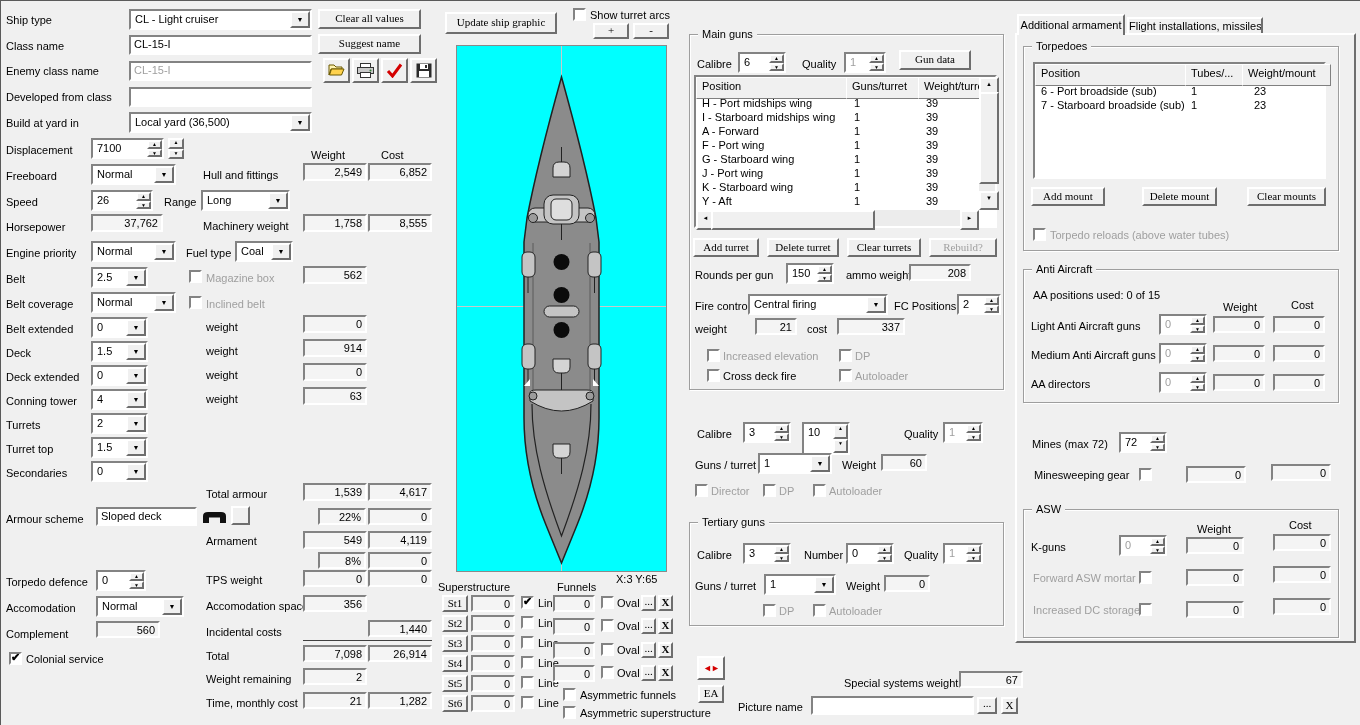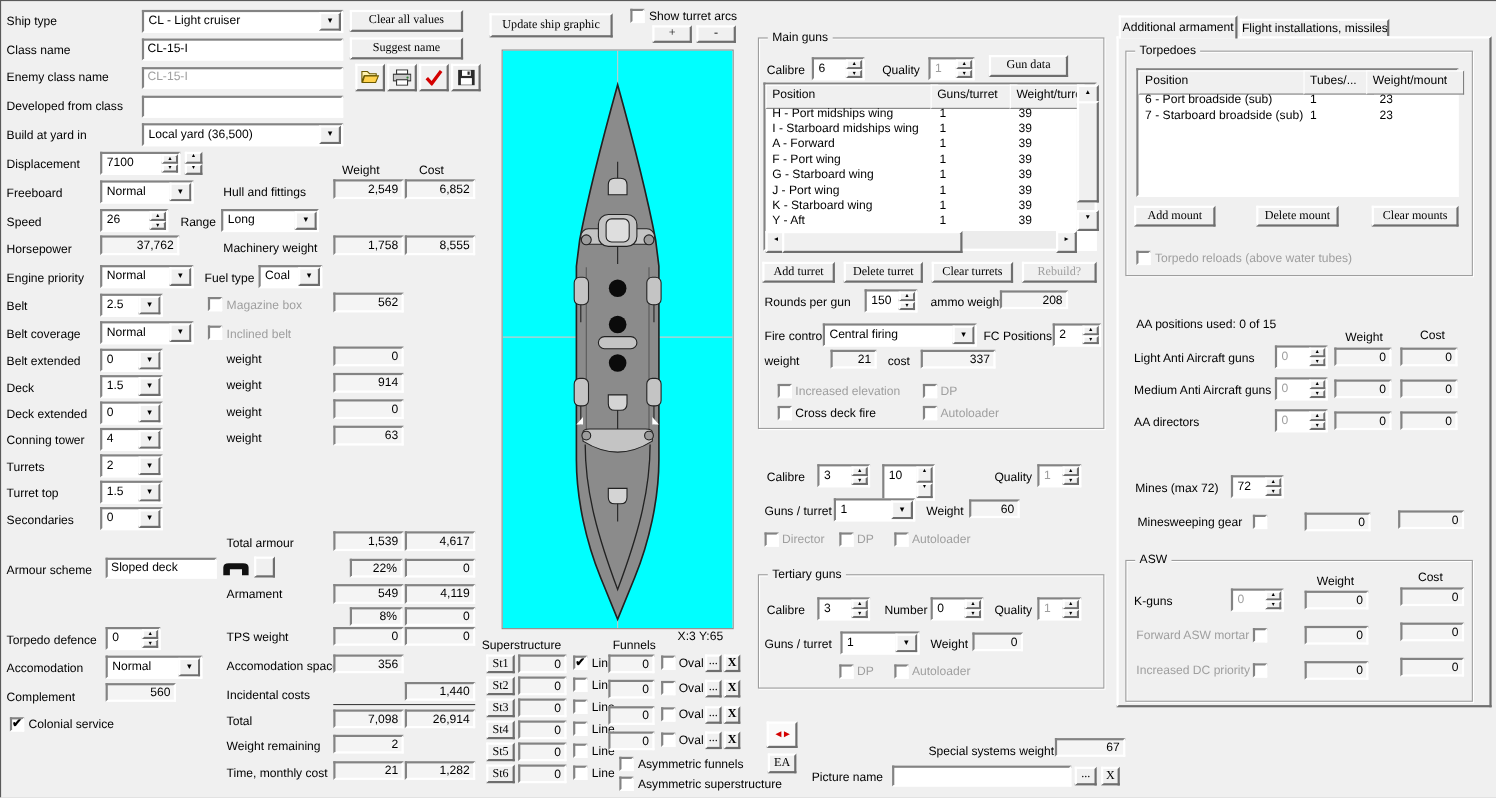--- a/index.html
+++ b/index.html
@@ -582,20 +582,23 @@
     <div class="th" style="left:207px;top:0;width:82px">Weight/mount</div>
     <div class="trow" style="top:21px;width:289px"><span style="width:144px;padding-left:6px">6 - Port broadside (sub)</span><span style="width:57px;padding-left:6px">1</span><span style="padding-left:6px">23</span></div>
     <div class="trow" style="top:35px;width:289px"><span style="width:144px;padding-left:6px">7 - Starboard broadside (sub)</span><span style="width:57px;padding-left:6px">1</span><span style="padding-left:6px">23</span></div>
   </div>
   <div class="abs btn" style="left:1030px;top:186px;width:74px;height:19px">Add mount</div>
   <div class="abs btn" style="left:1141px;top:186px;width:75px;height:19px">Delete mount</div>
   <div class="abs btn" style="left:1246px;top:186px;width:79px;height:19px">Clear mounts</div>
   <span class="abs cb" style="left:1032px;top:227px"></span>
   <span class="abs lbl dis" style="left:1049px;top:228px">Torpedo reloads (above water tubes)</span>
 
+  <div class="abs grp" style="left:1022px;top:268px;width:316px;height:134px">
+    <span class="grp-t">Anti Aircraft</span>
+  </div>
   <span class="abs lbl" style="left:1032px;top:288px">AA positions used: 0 of 15</span>
   <span class="abs lbl" style="left:1222px;top:300px">Weight</span>
   <span class="abs lbl" style="left:1290px;top:298px">Cost</span>
 
   <span class="abs lbl" style="left:1030px;top:319px">Light Anti Aircraft guns</span>
   <div class="abs spin" style="left:1158px;top:313px;width:48px;height:21px;color:#9f9f9f">
     <span>0</span>
     <span class="ud">
         <i>▲</i>
         <i>▼</i>
@@ -651,18 +654,18 @@
         <i>▲</i>
         <i>▼</i>
       </span>
   </div>
   <div class="abs f ro" style="left:1185px;top:536px;width:58px;height:17px">0</div>
   <div class="abs f ro" style="left:1272px;top:533px;width:58px;height:17px">0</div>
   <span class="abs lbl dis" style="left:1032px;top:571px">Forward ASW mortar</span>
   <span class="abs cb" style="left:1138px;top:570px"></span>
   <div class="abs f ro" style="left:1185px;top:568px;width:58px;height:17px">0</div>
   <div class="abs f ro" style="left:1272px;top:565px;width:58px;height:17px">0</div>
-  <span class="abs lbl dis" style="left:1032px;top:603px">Increased DC priority</span>
+  <span class="abs lbl dis" style="left:1032px;top:603px">Increased DC storage</span>
   <span class="abs cb" style="left:1138px;top:602px"></span>
   <div class="abs f ro" style="left:1185px;top:600px;width:58px;height:17px">0</div>
   <div class="abs f ro" style="left:1272px;top:597px;width:58px;height:17px">0</div>
 
 </div>
 
 </body></html>

